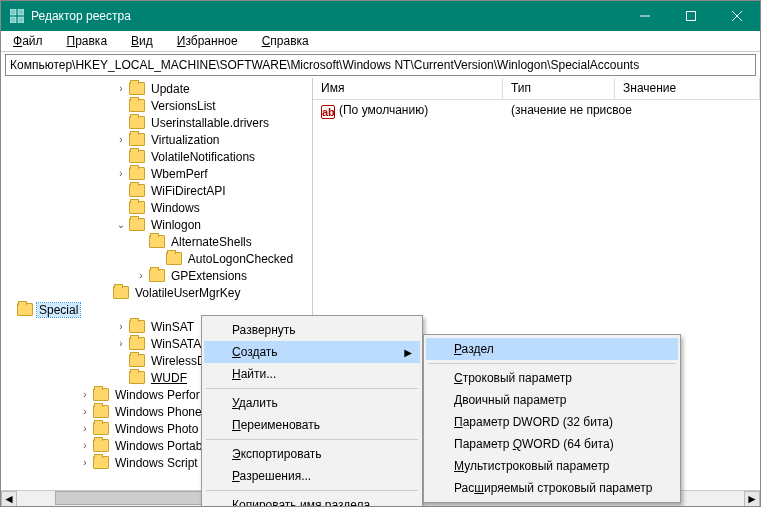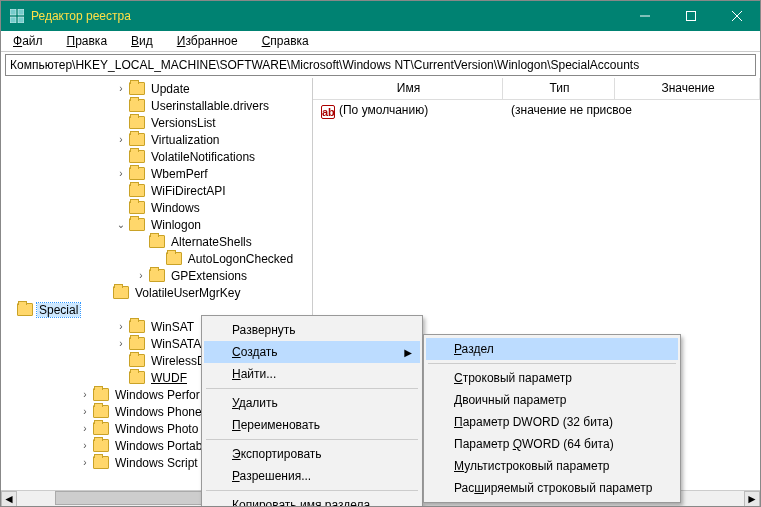--- a/index.html
+++ b/index.html
@@ -1,29 +1,29 @@
 <!DOCTYPE html>
 <html><head>
 <meta charset="utf-8">
 <style>
   * { box-sizing: border-box; margin: 0; padding: 0; font-family: 'Segoe UI', Tahoma, sans-serif; font-size: 12px; }
   body { width: 761px; height: 507px; background: #fff; position: relative; overflow: hidden; border: 1px solid #888;}
-  .titlebar { height: 30px; background: #008272; color: #fde047; display: flex; align-items: center; padding-left: 8px; justify-content: space-between; }
+  .titlebar { height: 30px; background: #008272; color: #ffffff; display: flex; align-items: center; padding-left: 8px; justify-content: space-between; }
   .titlebar .left { display: flex; align-items: center; gap: 6px; }
   .titlebar .icon { width: 16px; height: 16px; display: inline-flex; align-items: center; justify-content: center; }
   .titlebar .controls { display: flex; height: 100%; }
   .titlebar .controls .ctrl { width: 46px; height: 100%; display: flex; align-items: center; justify-content: center; }
   .menubar { height: 21px; background: #fff; border-bottom: 1px solid #ccc; display: flex; align-items: center; padding-left: 6px; gap: 12px;}
   .menubar .mi { padding: 2px 6px; cursor: default; }
   .menubar .mi .u { text-decoration: underline; }
   .addressbar { height: 22px; border: 1px solid #888; margin: 2px 4px; padding: 2px 4px; display: flex; align-items: center; white-space: nowrap; overflow: hidden;}
   .content { display: flex; height: calc(100% - 30px - 21px - 26px - 16px); }
   .tree-pane { width: 312px; border-right: 1px solid #ccc; overflow: hidden; position: relative; padding-top: 2px;}
   .list-pane { flex: 1; }
-  .list-header { height: 22px; border-bottom: 1px solid #ddd; display: flex; text-align: center; }
+  .list-header { height: 22px; border-bottom: 1px solid #ddd; display: flex; }
   .list-header .col { border-right: 1px solid #ddd; padding: 3px 6px 3px 8px; }
   .list-row { display: flex; padding: 3px 0; }
   .list-row .c { padding: 0 6px 0 8px; }
   .ab-icon { display: inline-block; width:14px;height:14px;border:1px solid #a00;color:#a00;font-size:11px;font-weight:bold;text-align:center;line-height:12px;border-radius:2px;margin-right:4px;vertical-align:-2px;}
   .tree-row { display: flex; align-items: center; height: 17px; white-space: nowrap;}
   .tree-row .twisty { width: 16px; text-align: center; color: #555; font-size: 10px; cursor: default;}
   .tree-row .folder { width: 16px; height: 13px; background: #ffd76b; border: 1px solid #c9a227; border-radius: 1px; margin-right: 4px; position: relative;}
   .tree-row .folder::before { content:""; position:absolute; top:-3px; left:0; width:7px; height:3px; background:#ffd76b; border:1px solid #c9a227; border-bottom:none;}
   .tree-row .label { padding: 0 2px; }
   .tree-row.selected .label { background: #cde8ff; outline: 1px dotted #3399ff; }
@@ -89,26 +89,26 @@
 <div class="content">
   <div class="tree-pane" id="tree">
       <div class="tree-row" style="padding-left: 112px;">
         <span class="twisty">›</span>
         <span class="folder"></span>
         <span class="label">Update</span>
       </div>
       <div class="tree-row" style="padding-left: 112px;">
         <span class="twisty"></span>
         <span class="folder"></span>
+        <span class="label">VersionsList</span>
+      </div>
+      <div class="tree-row" style="padding-left: 112px;">
+        <span class="twisty"></span>
+        <span class="folder"></span>
         <span class="label">Userinstallable.drivers</span>
-      </div>
-      <div class="tree-row" style="padding-left: 112px;">
-        <span class="twisty"></span>
-        <span class="folder"></span>
-        <span class="label">VersionsList</span>
       </div>
       <div class="tree-row" style="padding-left: 112px;">
         <span class="twisty">›</span>
         <span class="folder"></span>
         <span class="label">Virtualization</span>
       </div>
       <div class="tree-row" style="padding-left: 112px;">
         <span class="twisty"></span>
         <span class="folder"></span>
         <span class="label">VolatileNotifications</span>

